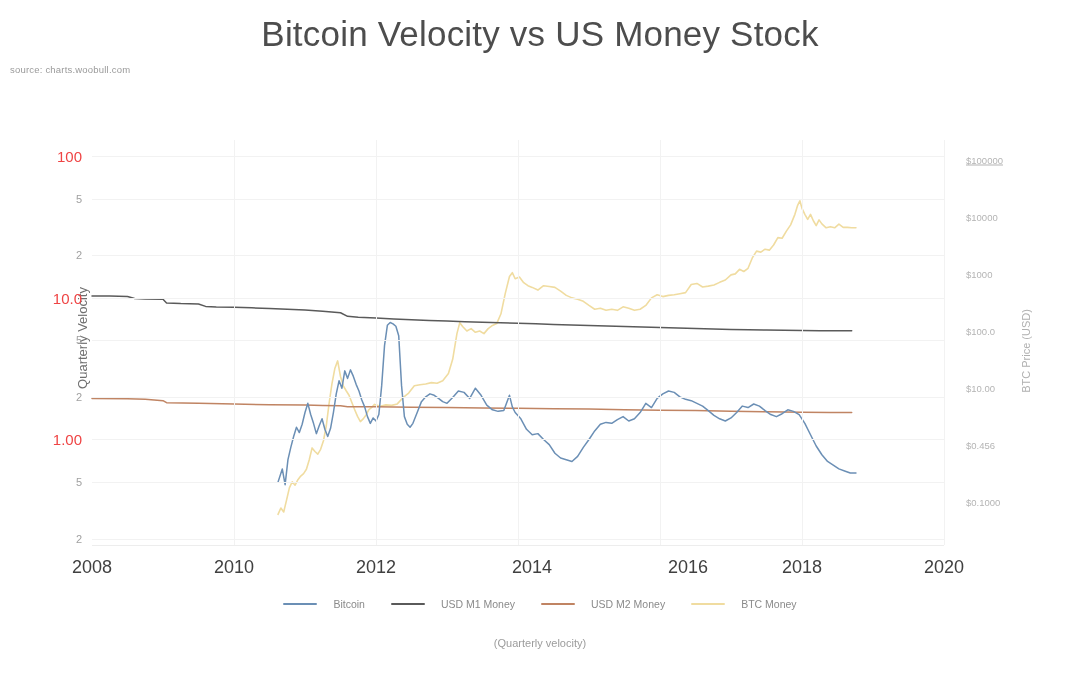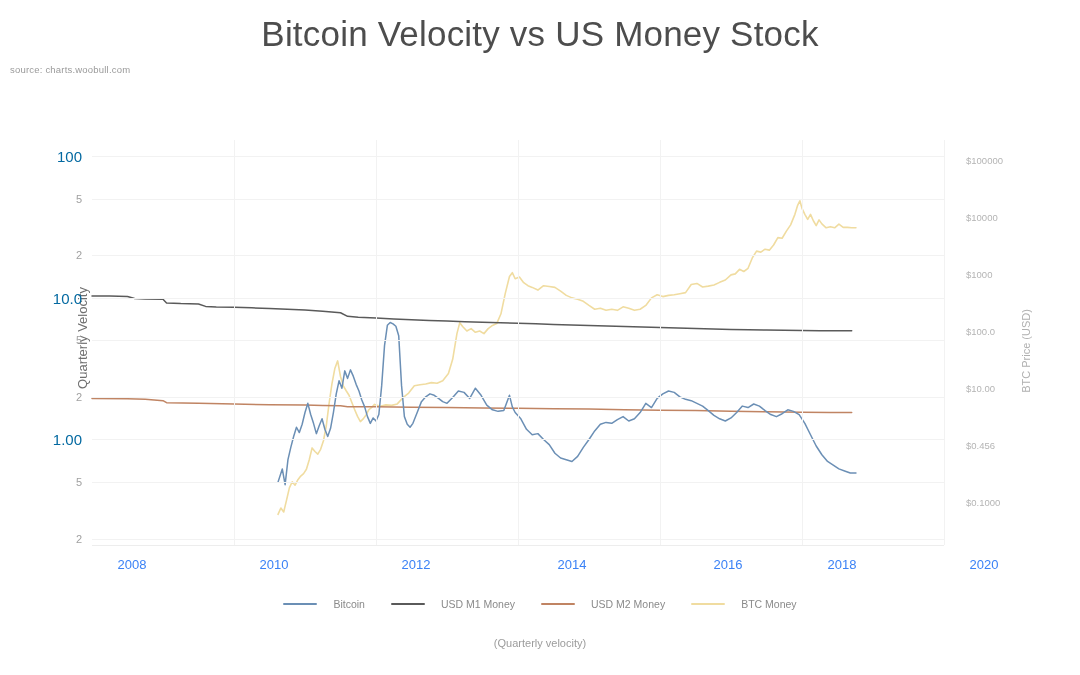--- a/index.html
+++ b/index.html
@@ -20,29 +20,29 @@
   .plot{position:absolute;left:92px;top:140px;width:852px;height:405px;}
   .grid-line{position:absolute;background:#f2f2f2;}
   .grid-line.h{left:0;width:100%;height:1px;}
   .grid-line.v{top:0;width:1px;height:100%;}
   .axis-base{position:absolute;left:0;top:100%;width:100%;height:1px;background:#ededed;}
   svg.series{position:absolute;left:0;top:0;width:100%;height:100%;overflow:visible;}
   .ytick{
     position:absolute;right:100%;margin-right:10px;transform:translateY(-50%);
     white-space:nowrap;color:#8d8d8d;text-align:right;
   }
-  .ytick.major{font-size:15px;color:#0369a1;}
+  .ytick.major{font-size:15px;color:#ef4444;}
   .ytick.minor{font-size:11px;color:#a0a0a0;}
   .y2tick{
     position:absolute;left:100%;margin-left:22px;transform:translateY(-50%);
     white-space:nowrap;font-size:9.5px;color:#b4b4b4;
   }
   .xtick{
     position:absolute;top:100%;margin-top:12px;transform:translateX(-50%);
-    font-size:13px;color:#3b82f6;white-space:nowrap;margin-left:40px;
+    font-size:18px;color:#404040;white-space:nowrap;
   }
   .ylabel{
     position:absolute;left:32px;top:50%;transform:translateY(-50%) rotate(-90deg);
     transform-origin:center;font-size:13px;color:#6f6f6f;white-space:nowrap;
   }
   .y2label{
     position:absolute;right:12px;top:52%;transform:translateY(-50%) rotate(-90deg);
     transform-origin:center;font-size:11px;color:#b0b0b0;white-space:nowrap;
   }
   .legend{
@@ -87,21 +87,21 @@
       <div class="grid-line h" style="top: 200.465px;"></div>
       <div class="ytick minor" style="top: 200.465px;">5</div>
       <div class="grid-line h" style="top: 256.843px;"></div>
       <div class="ytick minor" style="top: 256.843px;">2</div>
       <div class="grid-line h" style="top: 299.491px;"></div>
       <div class="ytick major" style="top: 299.491px;">1.00</div>
       <div class="grid-line h" style="top: 342.139px;"></div>
       <div class="ytick minor" style="top: 342.139px;">5</div>
       <div class="grid-line h" style="top: 398.517px;"></div>
       <div class="ytick minor" style="top: 398.517px;">2</div>
-      <div class="y2tick" style="top: 19.568px;">$100000</div>
+      <div class="y2tick" style="top: 19.568px; text-decoration: underline;">$100000</div>
       <div class="y2tick" style="top: 76.7137px;">$10000</div>
       <div class="y2tick" style="top: 133.859px;">$1000</div>
       <div class="y2tick" style="top: 191.005px;">$100.0</div>
       <div class="y2tick" style="top: 248.151px;">$10.00</div>
       <div class="y2tick" style="top: 305.296px;">$0.456</div>
       <div class="y2tick" style="top: 362.442px;">$0.1000</div>
       <div class="xtick" style="left: 0px;">2008</div>
       <div class="grid-line v" style="left: 142px;"></div>
       <div class="xtick" style="left: 142px;">2010</div>
       <div class="grid-line v" style="left: 284px;"></div>

